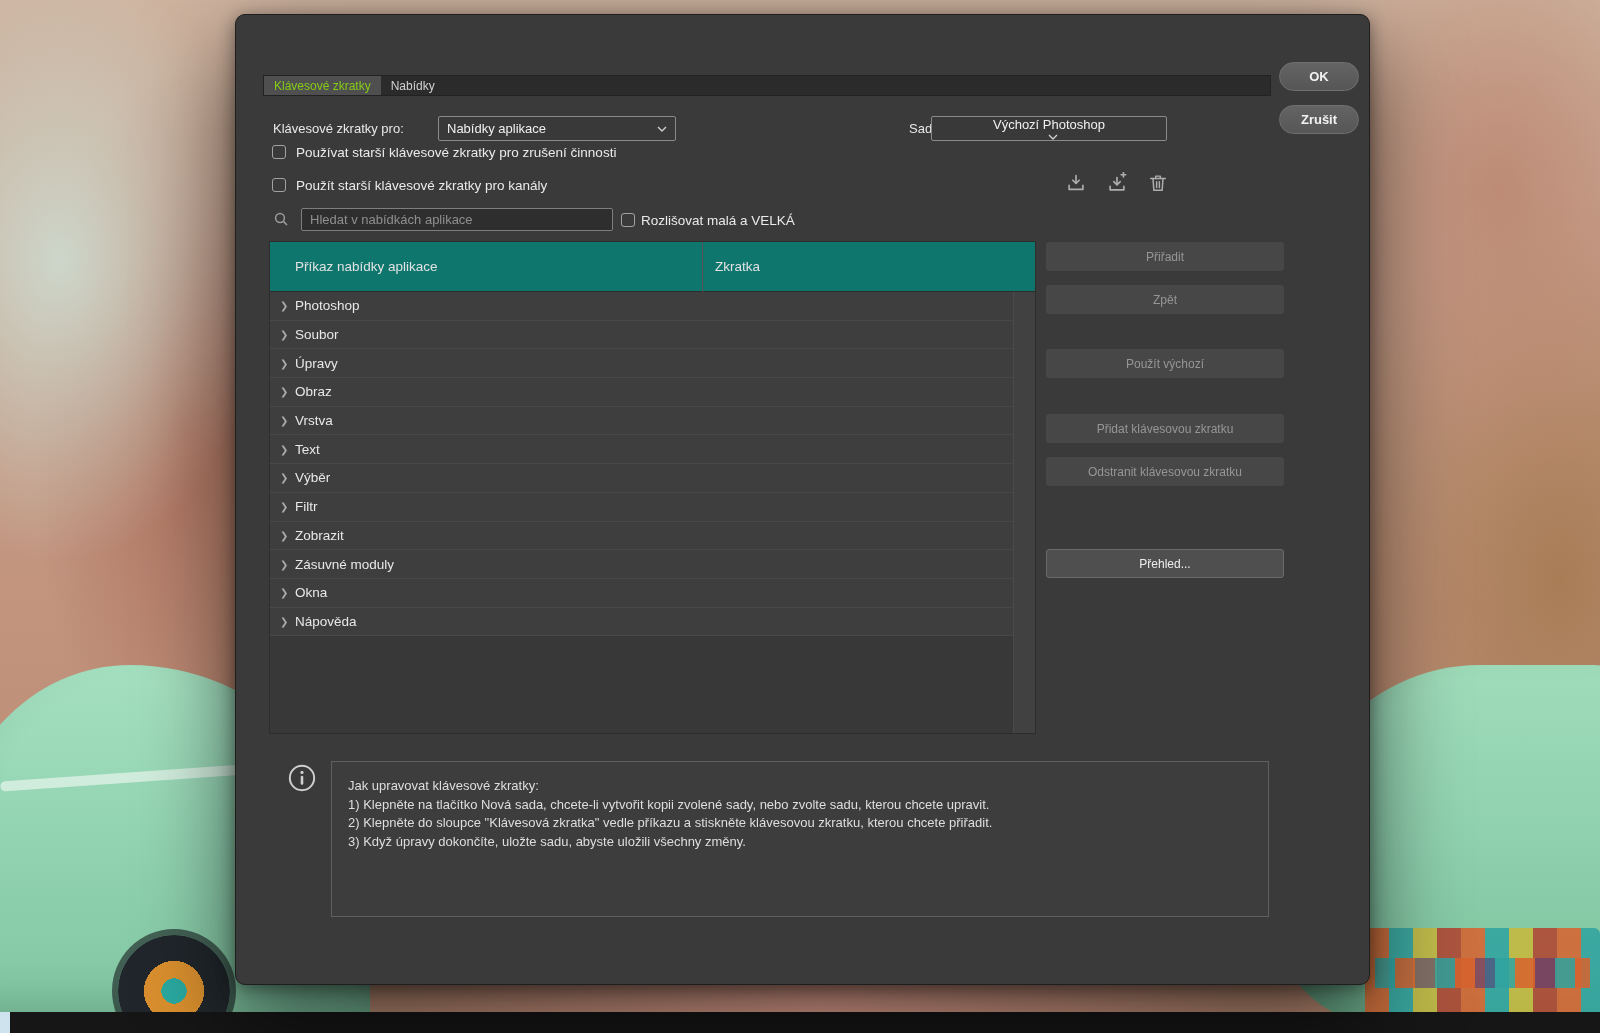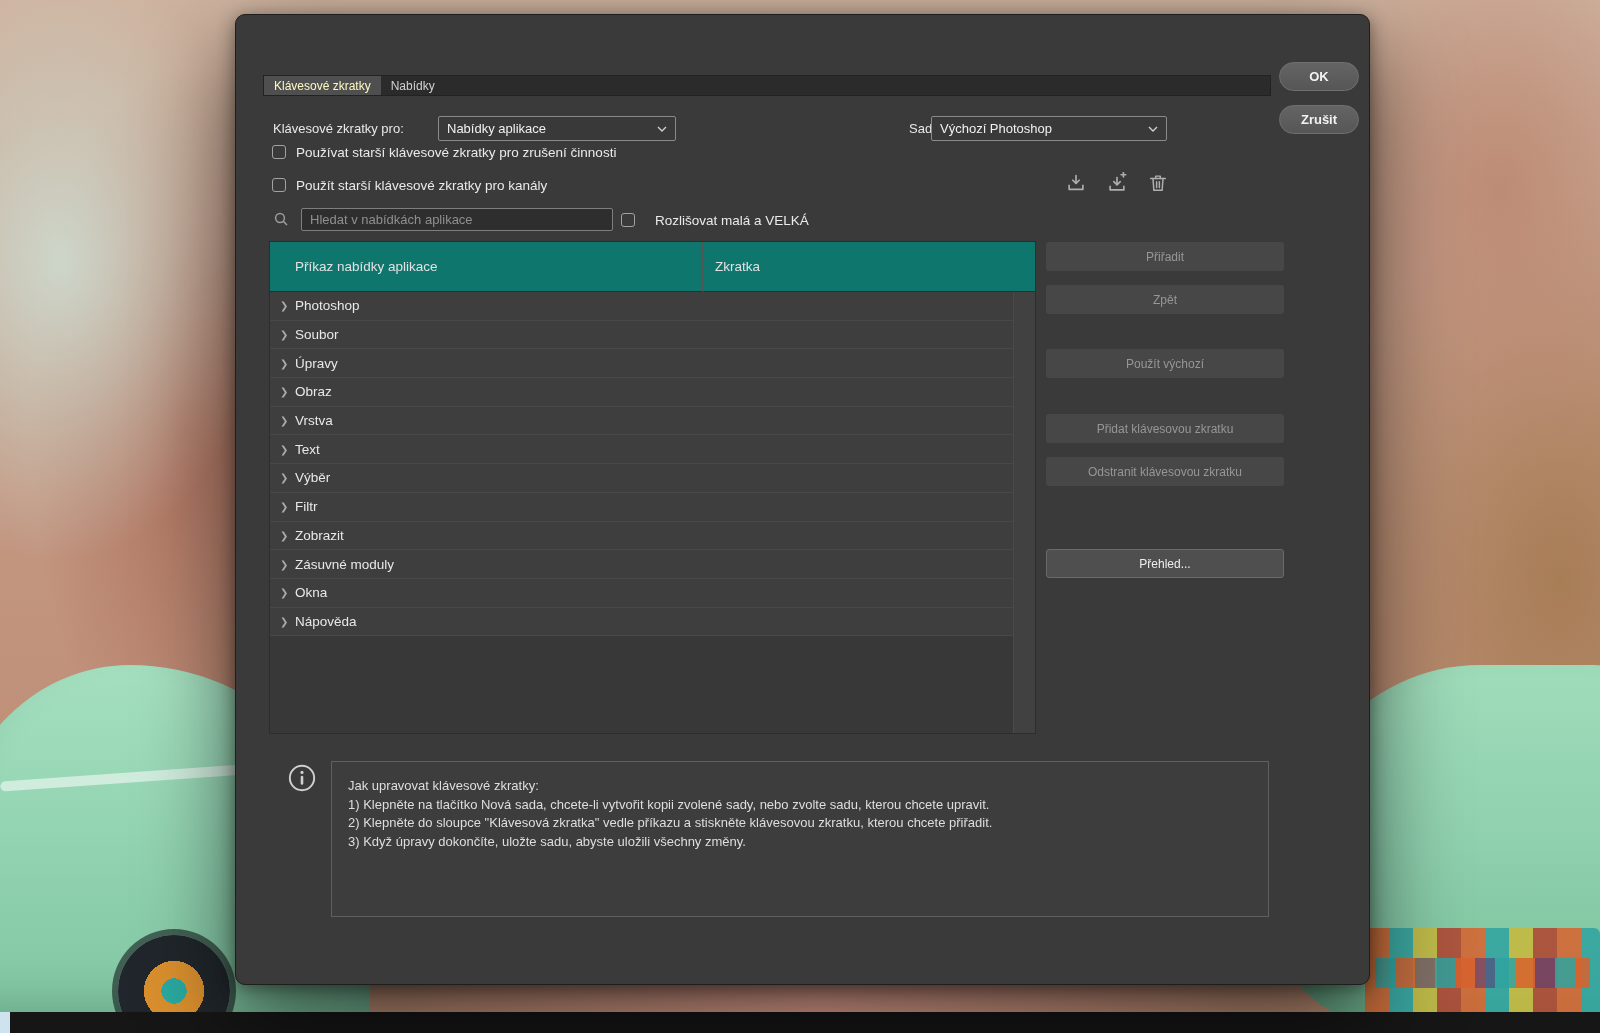--- a/index.html
+++ b/index.html
@@ -63,21 +63,21 @@
   .tl-close { background:#4f4f50; }
   .tl-min { background:#5a5a5b; }
   .tl-zoom { background:#2ec944; }
 
   
   .tabbar {
     position:absolute; left:27px; top:60px; width:1008px; height:21px;
     background:#2b2b2c; border:1px solid #222; display:flex; align-items:stretch;
   }
   .tab { display:flex; align-items:center; padding:0 10px; font-size:12px; color:#d2d2d2; cursor:default; }
-  .tab.active { background:#4f4f50; color:#fef9c3; }
+  .tab.active { background:#4f4f50; color:#84cc16; }
 
   
   .pill {
     position:absolute; left:1043px; width:80px; height:29px; border-radius:14.5px;
     background: linear-gradient(180deg,#646465,#565657); border:1px solid #6f6f70;
     color:#f2f2f2; font-size:13px; display:flex; align-items:center; justify-content:center;font-weight:bold;
   }
   .pill-ok { top:47px; }
   .pill-cancel { top:90px; }
 
@@ -96,21 +96,21 @@
   .set-icons { position:absolute; left:828px; top:156px; display:flex; gap:17px; }
   .set-icon { width:24px; height:24px; display:flex; align-items:center; justify-content:center; }
 
   .search-icon-wrap { position:absolute; left:38px; top:197px; width:14px; height:14px; }
   .search-input {
     position:absolute; left:65px; top:193px; width:312px; height:23px;
     background:#2e2e2f; border:1px solid #7e7e7f; border-radius:2px; color:#e8e8e8;
     font-family:"Liberation Sans", sans-serif; font-size:13px; padding:0 8px; outline:none;
   }
   .search-input::placeholder { color:#8f8f90; }
-  .case-row { position:absolute; left:385px; top:195px; display:flex; align-items:center; gap:20px; height:20px;justify-content:flex-end; }
+  .case-row { position:absolute; left:385px; top:195px; display:flex; align-items:center; gap:6px; height:20px;justify-content:flex-end; }
 
   
   .table {
     position:absolute; left:33px; top:226px; width:767px; height:493px;
     background:#383839; border:1px solid #2d2d2e;
   }
   .thead {
     position:absolute; left:0; top:0; width:100%; height:50px; background:#0f766e;
     border-bottom:1px solid #2c2c2d; display:flex; align-items:center;
   }
@@ -175,21 +175,21 @@
   <div class="pill pill-cancel">Zrušit</div>
 
   <div class="lbl" style="left:37px; top:101px;">Klávesové zkratky pro:</div>
   <div class="dropdown" style="left:202px; top:101px; width:238px;">
     <span>Nabídky aplikace</span>
     <svg class="chev-svg" width="10" height="6" viewBox="0 0 10 6">
         <path d="M1 1l4 4 4-4" stroke="#cfcfcf" fill="none" stroke-width="1.4"></path>
       </svg>
   </div>
   <div class="lbl" style="left:641px; top:101px;margin-left:32px;">Sada:</div>
-  <div class="dropdown" style="left:695px; top:101px; width:236px;">
+  <div class="dropdown" style="left:695px; top:101px; width:236px;flex-direction:column;">
     <span>Výchozí Photoshop</span>
     <svg class="chev-svg" width="10" height="6" viewBox="0 0 10 6">
         <path d="M1 1l4 4 4-4" stroke="#cfcfcf" fill="none" stroke-width="1.4"></path>
       </svg>
   </div>
 
   <div class="checkrow" style="top:129px;">
     <span class="checkbox"></span>
     <span class="checklabel">Používat starší klávesové zkratky pro zrušení činnosti</span>
   </div>

